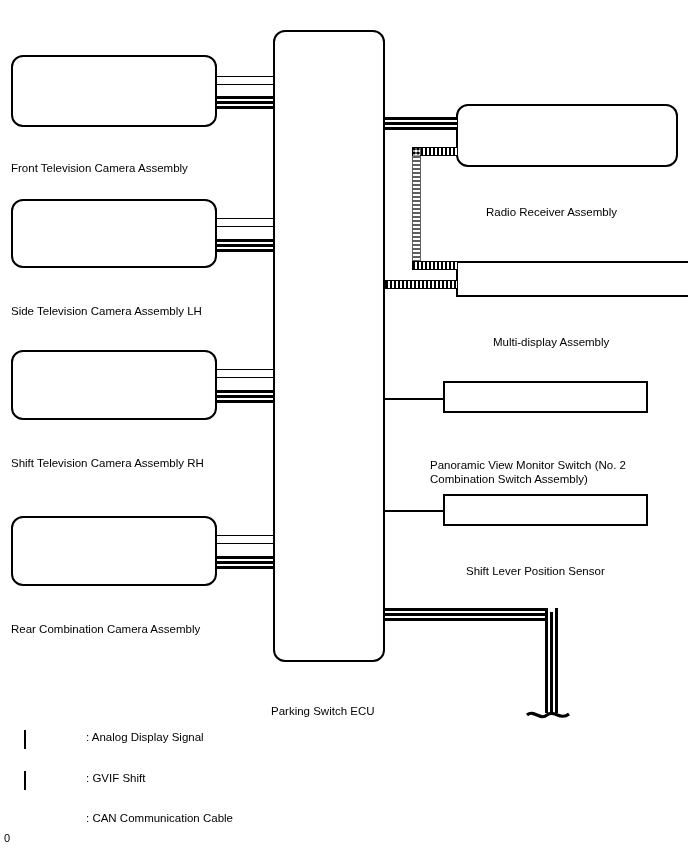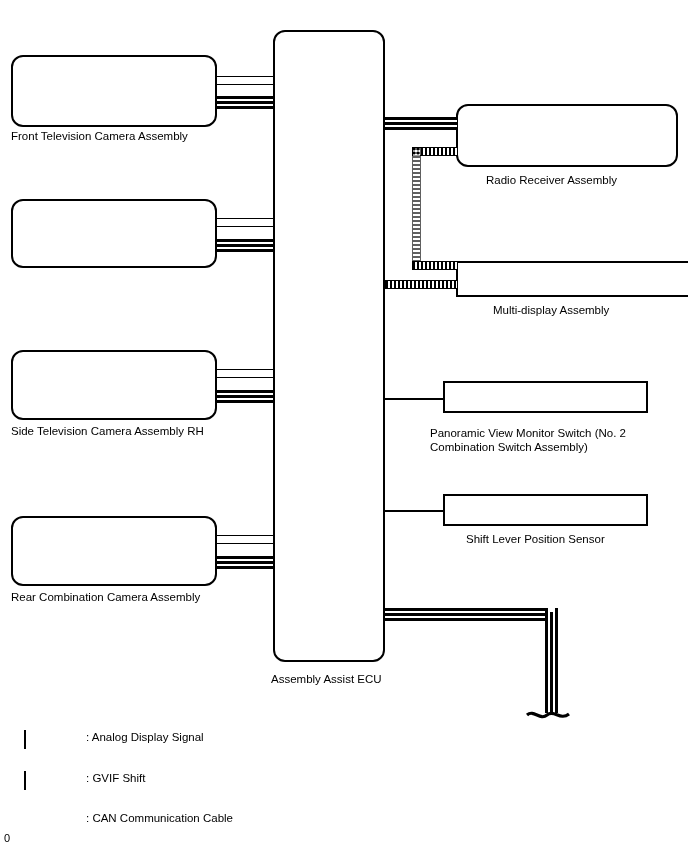--- a/index.html
+++ b/index.html
@@ -31,20 +31,21 @@
   .box.square  { border-radius: 0; border-width: 2px; }
 
   
   .caption {
     position: absolute;
     font-size: 11.5px;
     line-height: 14px;
     color: #000000;
     white-space: pre-line;
     letter-spacing: 0px;
+    margin-top: 32px;
   }
 
   
   
   .wire-thin {
     position: absolute;
     background: #000000;
   }
 
   
@@ -167,38 +168,39 @@
 <div id="diagram">
 
   <div class="box rounded" style="left:11px; top:55px; width:206px; height:72px;"></div>
   <div class="caption" style="left:11px; top:129px; width:250px;">Front Television Camera Assembly</div>
 
   <div class="analog-h" style="left:217px; top:76px; width:58px; height:9px;"></div>
   <div class="can-h" style="left:217px; top:96px; width:58px; height:13px;"></div>
   <div class="wire-thin" style="left:217px; top:100.8px; width:58px; height:3.2px;"></div>
 
   <div class="box rounded" style="left:11px; top:199px; width:206px; height:69px;"></div>
+  <div class="caption" style="left:11px; top:272px; width:250px;">Side Television Camera Assembly LH</div>
   <div class="analog-h" style="left:217px; top:218px; width:58px; height:9px;"></div>
   <div class="can-h" style="left:217px; top:239px; width:58px; height:13px;"></div>
   <div class="wire-thin" style="left:217px; top:243.8px; width:58px; height:3.2px;"></div>
 
   <div class="box rounded" style="left:11px; top:350px; width:206px; height:70px;"></div>
-  <div class="caption" style="left:11px; top:424px; width:250px;">Side Television Camera Assembly RH</div>
+  <div class="caption" style="left:11px; top:424px; width:250px;">Shift Television Camera Assembly RH</div>
   <div class="analog-h" style="left:217px; top:369px; width:58px; height:9px;"></div>
   <div class="can-h" style="left:217px; top:390px; width:58px; height:13px;"></div>
   <div class="wire-thin" style="left:217px; top:394.8px; width:58px; height:3.2px;"></div>
 
   <div class="box rounded" style="left:11px; top:516px; width:206px; height:70px;"></div>
   <div class="caption" style="left:11px; top:590px; width:250px;">Rear Combination Camera Assembly</div>
   <div class="analog-h" style="left:217px; top:535px; width:58px; height:9px;"></div>
   <div class="can-h" style="left:217px; top:556px; width:58px; height:13px;"></div>
   <div class="wire-thin" style="left:217px; top:560.8px; width:58px; height:3.2px;"></div>
 
   <div class="box rounded" style="left:273px; top:30px; width:112px; height:632px;"></div>
-  <div class="caption" style="left:271px; top:672px; width:200px;">Assembly Assist ECU</div>
+  <div class="caption" style="left:271px; top:672px; width:200px;">Parking Switch ECU</div>
 
   <div class="box rounded" style="left:456px; top:104px; width:222px; height:63px;"></div>
   <div class="caption" style="left:486px; top:173px; width:250px;">Radio Receiver Assembly</div>
 
   <div class="can-h" style="left:385px; top:117px; width:72px; height:13px;"></div>
   <div class="wire-thin" style="left:385px; top:121.8px; width:72px; height:3.2px;"></div>
 
   <div class="box square" style="left:456px; top:261px; width:242px; height:36px;"></div>
   <div class="caption" style="left:493px; top:303px; width:250px;">Multi-display Assembly</div>
 

